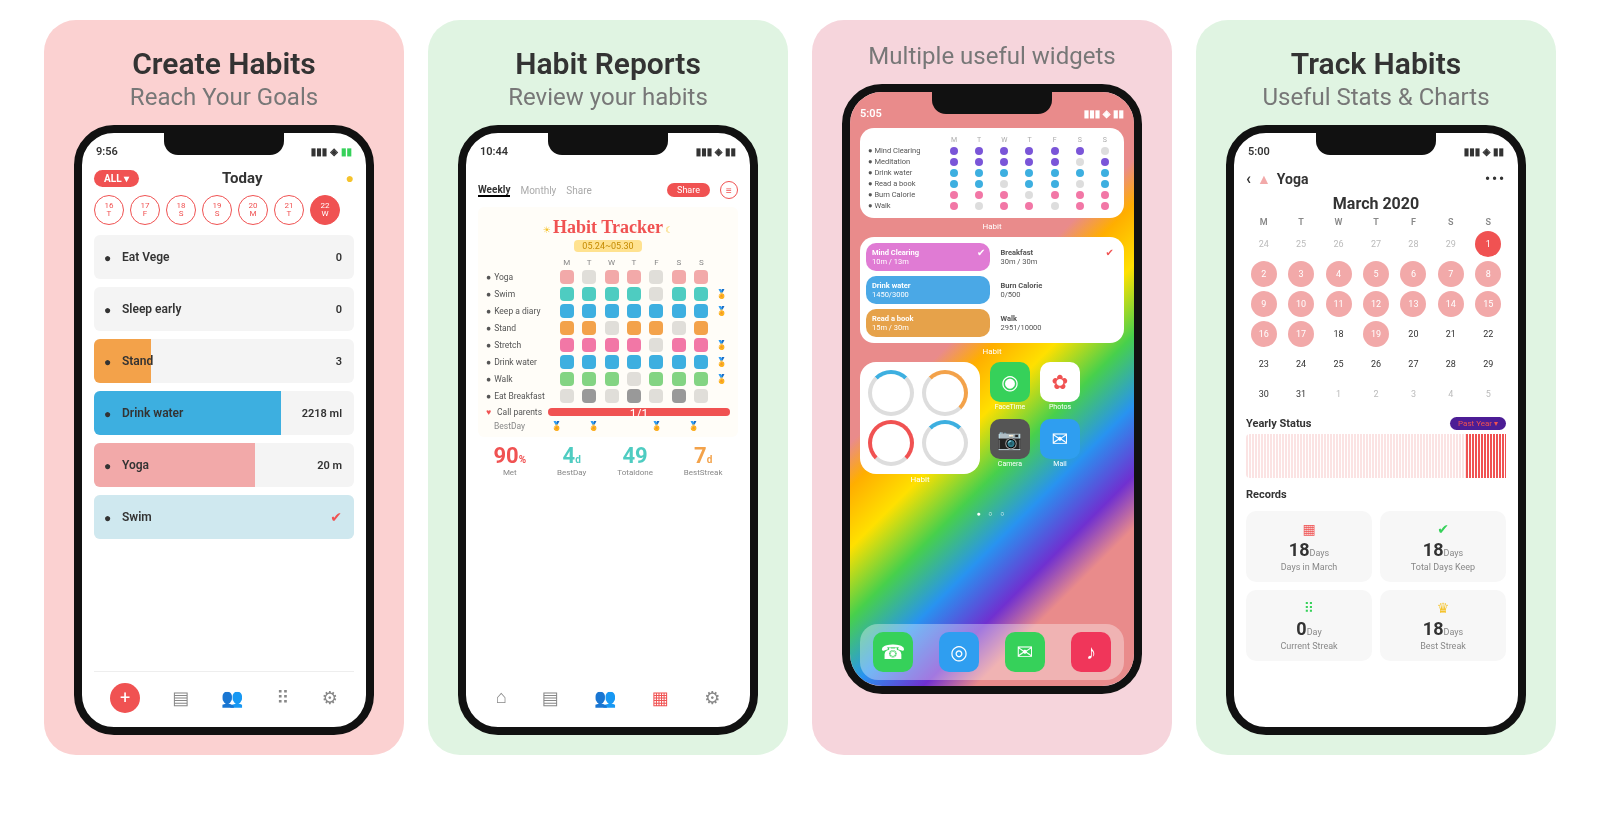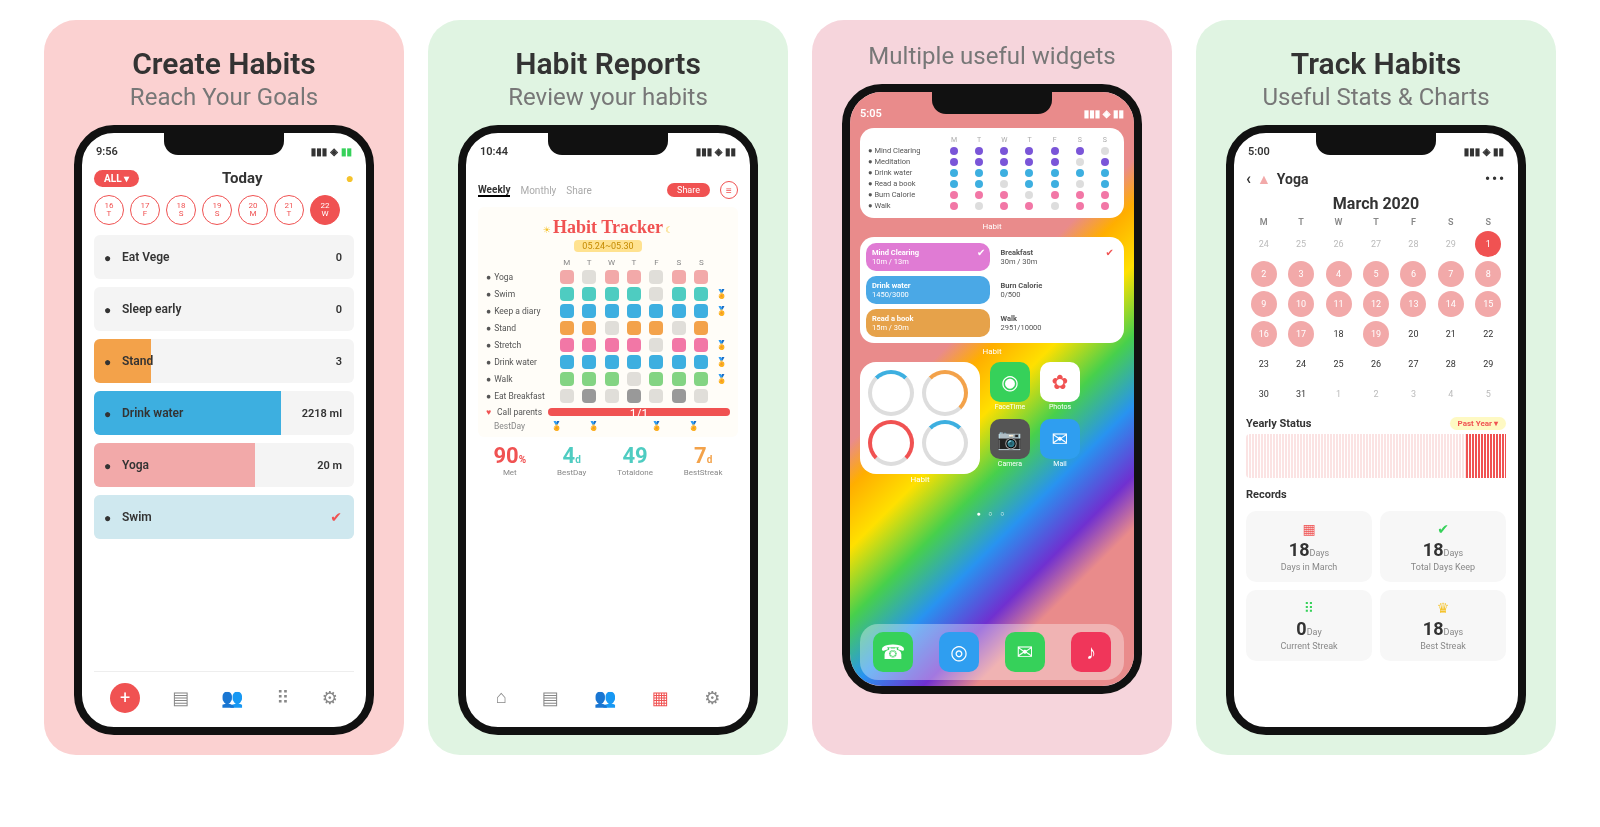--- a/index.html
+++ b/index.html
@@ -110,21 +110,21 @@
   .yogatop{display:flex;align-items:center;gap:6px;font-size:14px;font-weight:700;margin-top:2px;}
   .cal{margin-top:6px;text-align:center;}
   .cal .m{font-size:16px;font-weight:700;margin-bottom:4px;}
   .cgrid{display:grid;grid-template-columns:repeat(7,1fr);gap:4px 2px;font-size:9px;}
   .cgrid .dh{color:#888;font-weight:600;}
   .cday{width:26px;height:26px;border-radius:50%;display:flex;align-items:center;justify-content:center;margin:auto;}
   .cday.on{background:#f2a9a9;color:#fff;}
   .cday.red{background:var(--red);color:#fff;}
   .cday.off{color:#bbb;}
   .sect{font-size:11px;font-weight:700;margin:10px 0 4px;display:flex;justify-content:space-between;align-items:center;}
-  .sect .tag{background:#fef9c3;color:var(--red);font-size:8px;padding:2px 8px;border-radius:8px;font-weight:700;text-align:right;}
+  .sect .tag{background:#4c1d95;color:var(--red);font-size:8px;padding:2px 8px;border-radius:8px;font-weight:400;text-align:right;}
   .heatstrip{height:44px;background:repeating-linear-gradient(90deg,#fbe3e3 0 2px,#fff 2px 3px);border-radius:4px;position:relative;}
   .heatstrip::after{content:"";position:absolute;right:0;top:0;bottom:0;width:40px;background:repeating-linear-gradient(90deg,#f05252 0 2px,#fff 2px 3px);}
   .cards{display:grid;grid-template-columns:1fr 1fr;gap:8px;margin-top:6px;}
   .card{background:#f7f7f7;border-radius:10px;padding:10px;text-align:center;}
   .card .cicon{font-size:14px;height:18px;}
   .card .n{font-size:18px;font-weight:700;display:inline;}
   .card .u{font-size:9px;color:#888;}
   .card .cl{font-size:9px;color:#888;margin-top:2px;}
 </style>
 </head>

